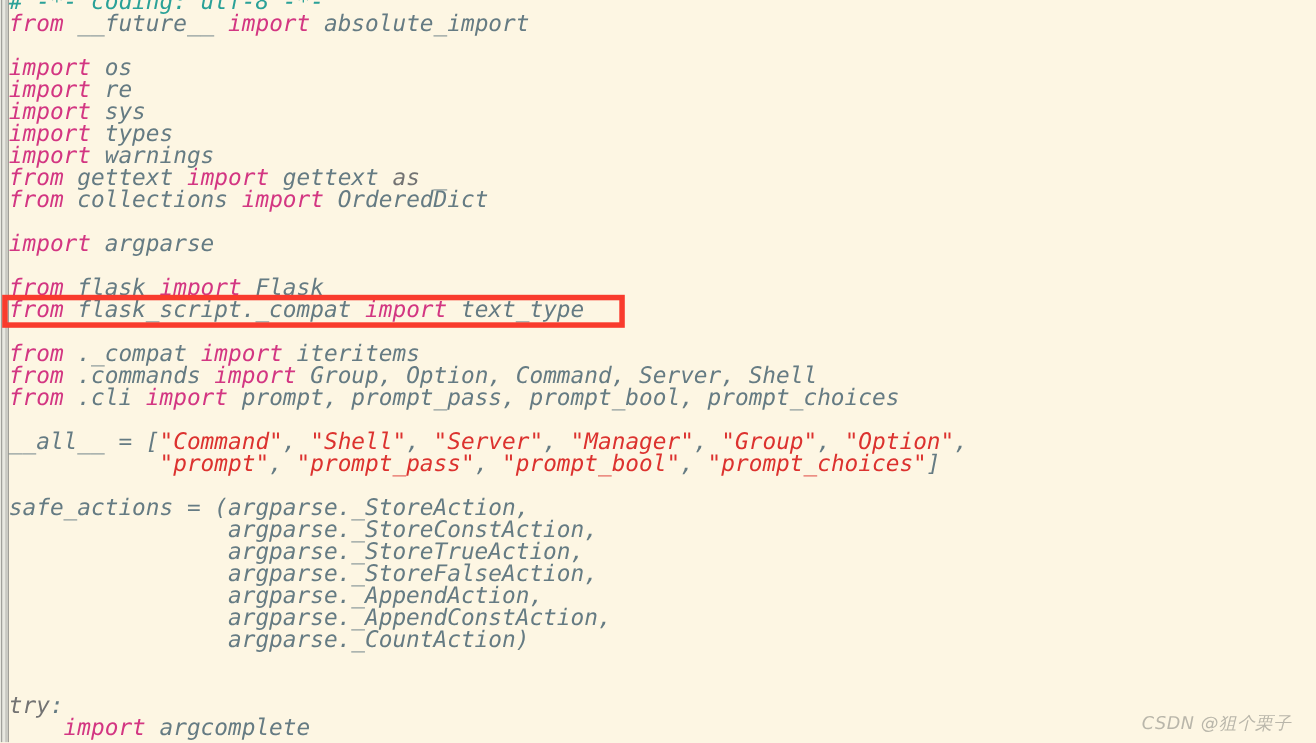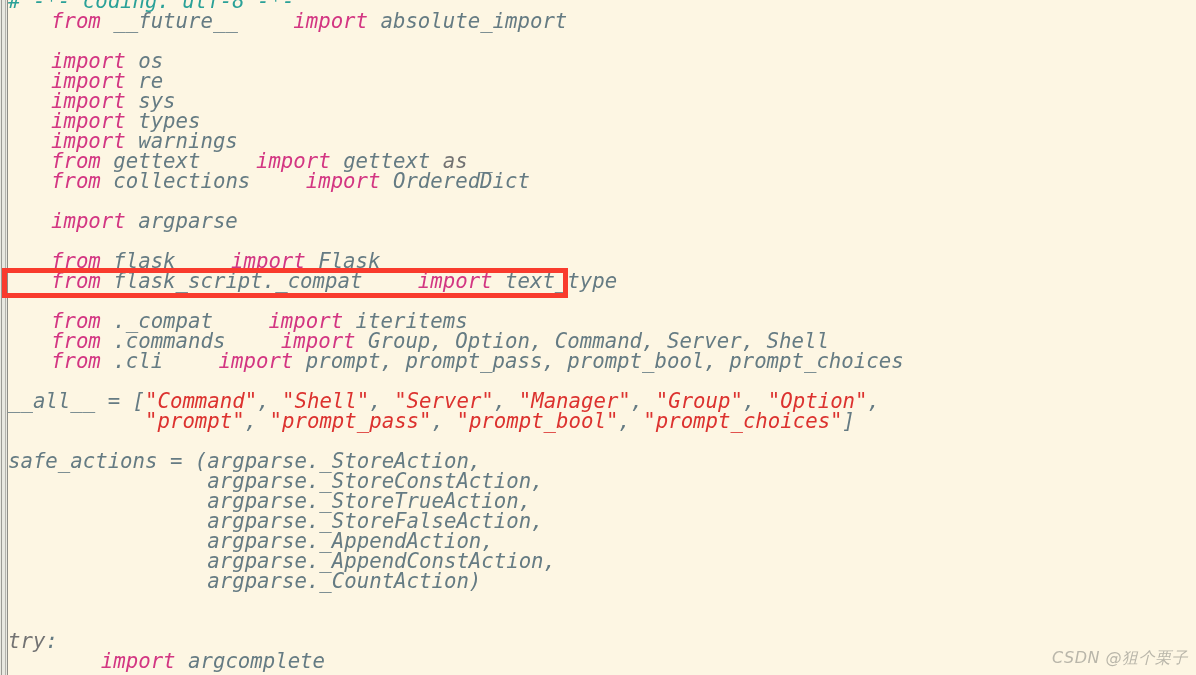--- a/index.html
+++ b/index.html
@@ -51,42 +51,42 @@
     color: #657b83;
   }
   .line {
     height: 20px;
     line-height: 20px;
     white-space: pre;
     position: relative;
   }
 
   
-  .kw   { color: #d33682; padding-left: 43px; }   
+  .kw   { color: #d33682; }   
   .kw2  { color: #737373; }   
   .id   { color: #657b83; }   
   .str  { color: #dc322f; }   
   .com  { color: #2aa198; }   
 
   
   #highlight-box {
     position: absolute;
     left: 2px;
     top: 268px;
     width: 566px;
     height: 30px;
     border: 5px solid #f93b2d;
     box-sizing: border-box;
     pointer-events: none;
   }
 
   
   #watermark {
     position: absolute;
-    right: 8px;
+    right: 22px;
     bottom: 6px;
     font-family: "DejaVu Sans", "Liberation Sans", sans-serif;
     font-size: 16px;
     color: #b9b6aa;
     letter-spacing: 0.5px;
     white-space: nowrap;
   }
 </style>
 </head>
 <body>

